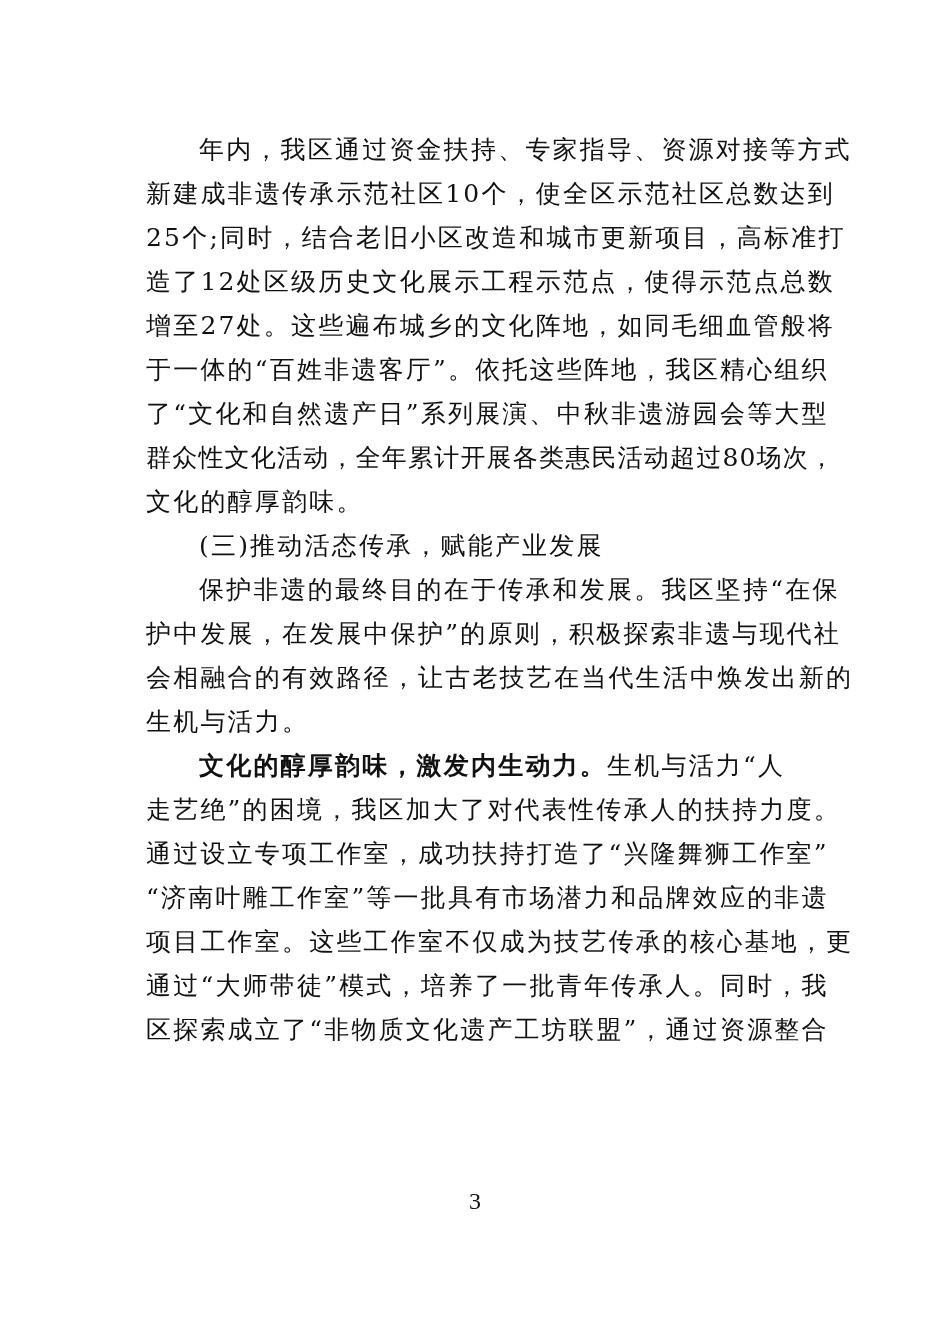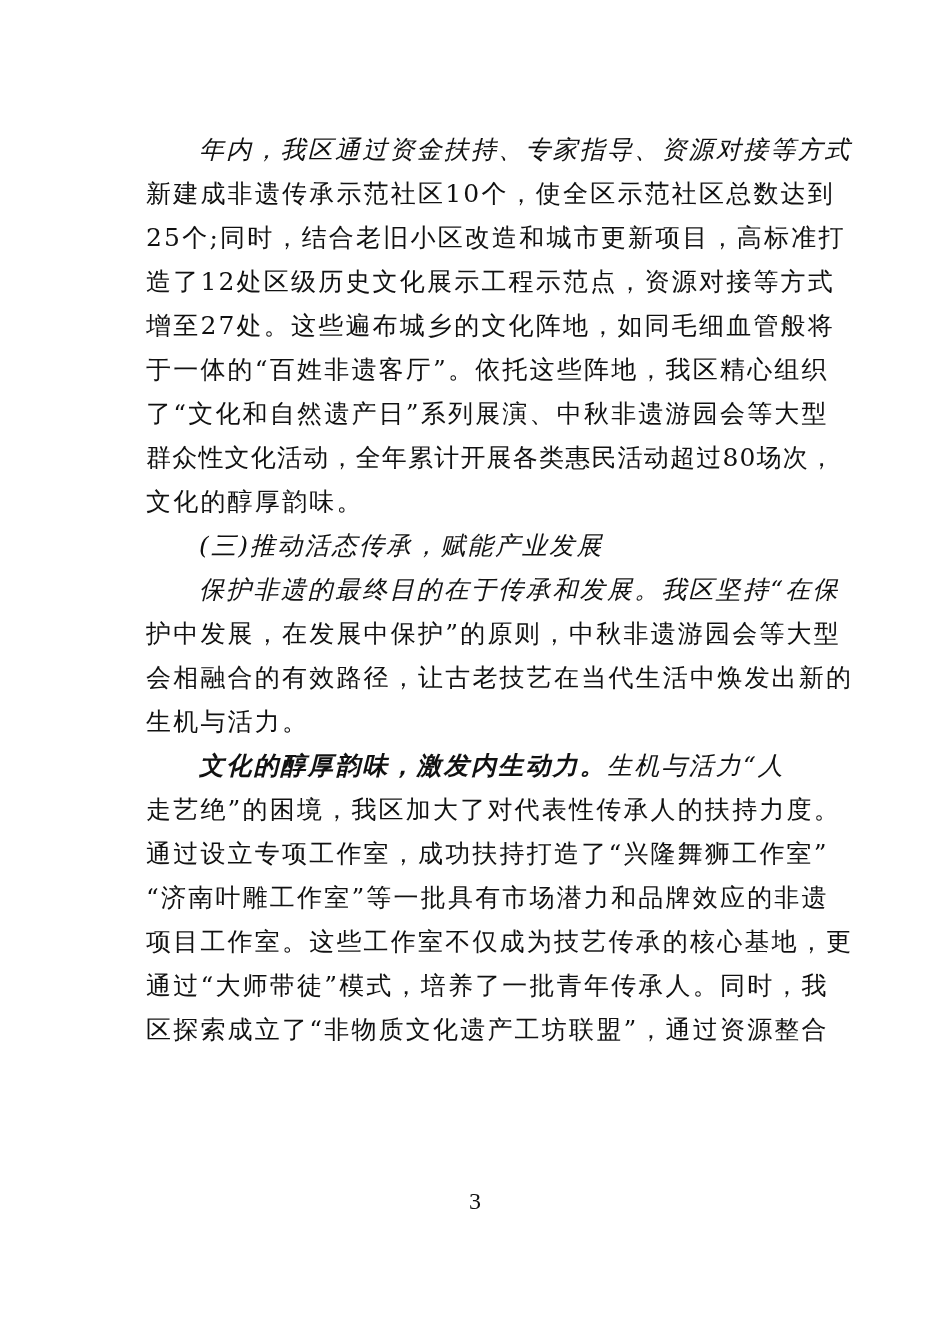--- a/index.html
+++ b/index.html
@@ -34,21 +34,20 @@
       line-height: 44px;
       font-size: 25px;
       white-space: nowrap;
       letter-spacing: 2.2px;
     }
     .line.tight {
       letter-spacing: 1.2px;
     }
     .indent {
       padding-left: 53px;
-      font-style: italic;
     }
     .bold {
       font-weight: bold;
     }
     .page-number {
       position: absolute;
       left: 0;
       width: 950px;
       top: 1188px;
       text-align: center;
@@ -57,29 +56,29 @@
     }
   </style>
 </head>
 <body>
 
 <div class="page">
   <div class="body-text">
     <div class="line indent">年内，我区通过资金扶持、专家指导、资源对接等方式</div>
     <div class="line">新建成非遗传承示范社区10个，使全区示范社区总数达到</div>
     <div class="line">25个;同时，结合老旧小区改造和城市更新项目，高标准打</div>
-    <div class="line">造了12处区级历史文化展示工程示范点，资源对接等方式</div>
+    <div class="line">造了12处区级历史文化展示工程示范点，使得示范点总数</div>
     <div class="line">增至27处。这些遍布城乡的文化阵地，如同毛细血管般将</div>
     <div class="line">于一体的“百姓非遗客厅”。依托这些阵地，我区精心组织</div>
     <div class="line">了“文化和自然遗产日”系列展演、中秋非遗游园会等大型</div>
     <div class="line tight">群众性文化活动，全年累计开展各类惠民活动超过80场次，</div>
     <div class="line">文化的醇厚韵味。</div>
     <div class="line indent">(三)推动活态传承，赋能产业发展</div>
     <div class="line indent">保护非遗的最终目的在于传承和发展。我区坚持“在保</div>
-    <div class="line">护中发展，在发展中保护”的原则，中秋非遗游园会等大型</div>
+    <div class="line">护中发展，在发展中保护”的原则，积极探索非遗与现代社</div>
     <div class="line">会相融合的有效路径，让古老技艺在当代生活中焕发出新的</div>
     <div class="line">生机与活力。</div>
     <div class="line indent"><span class="bold">文化的醇厚韵味，激发内生动力。</span><span>生机与活力“人</span></div>
     <div class="line">走艺绝”的困境，我区加大了对代表性传承人的扶持力度。</div>
     <div class="line">通过设立专项工作室，成功扶持打造了“兴隆舞狮工作室”</div>
     <div class="line">“济南叶雕工作室”等一批具有市场潜力和品牌效应的非遗</div>
     <div class="line">项目工作室。这些工作室不仅成为技艺传承的核心基地，更</div>
     <div class="line">通过“大师带徒”模式，培养了一批青年传承人。同时，我</div>
     <div class="line">区探索成立了“非物质文化遗产工坊联盟”，通过资源整合</div>
   </div>

